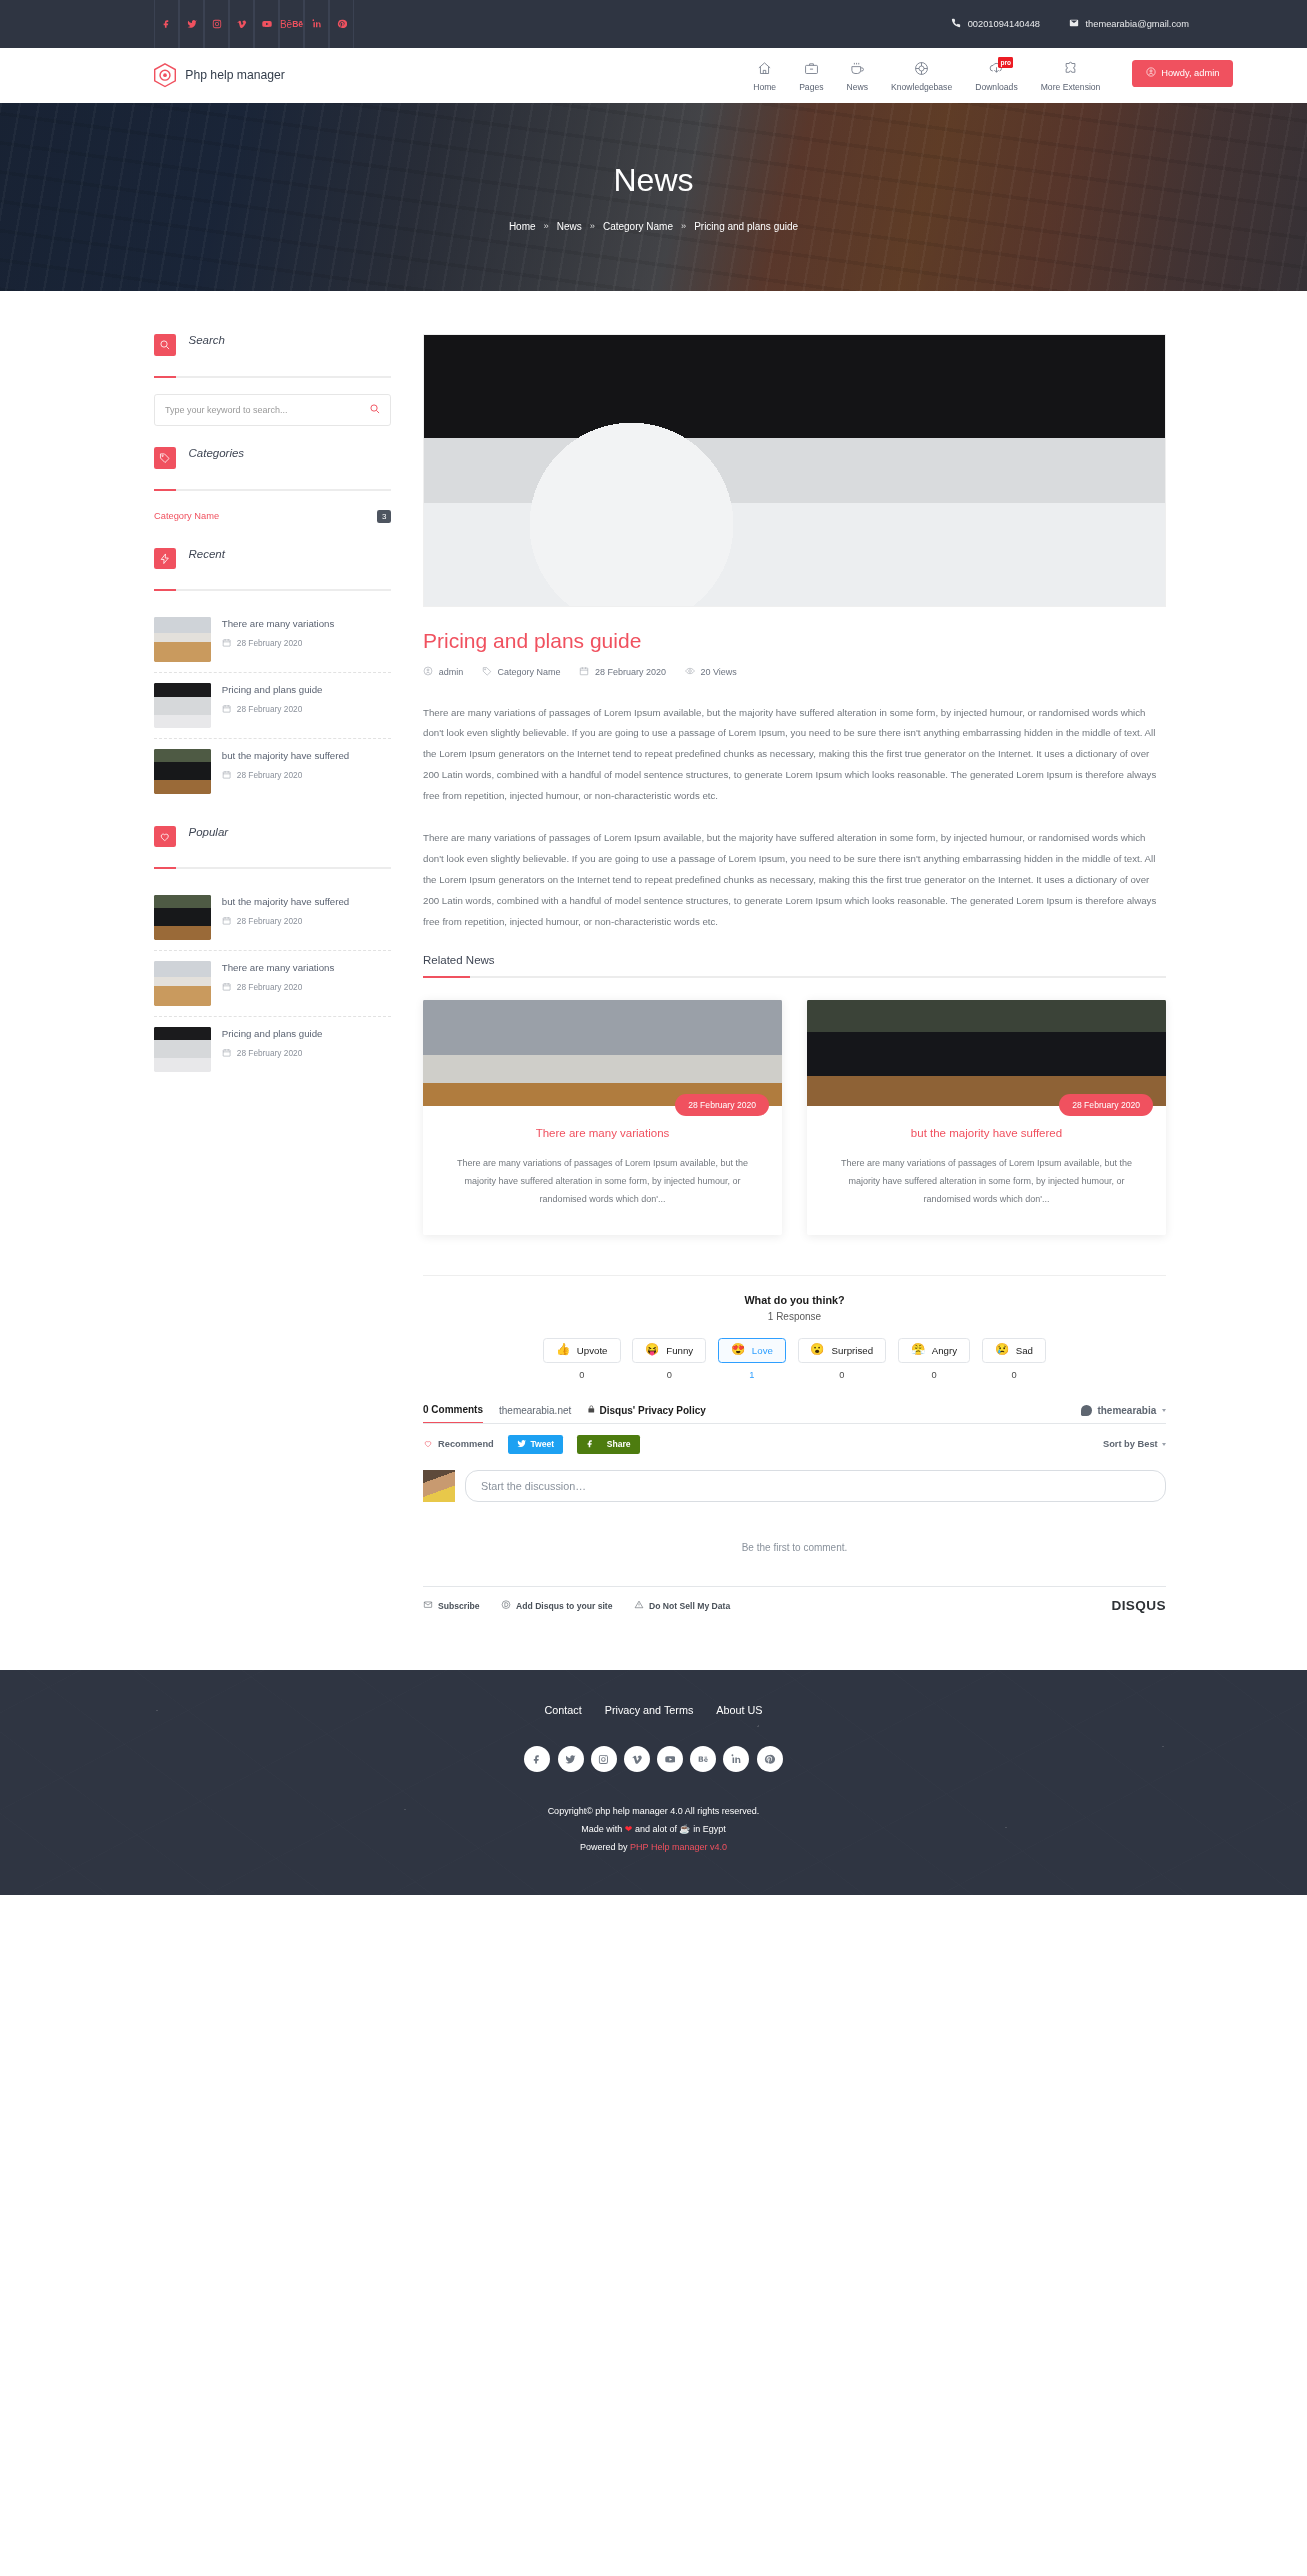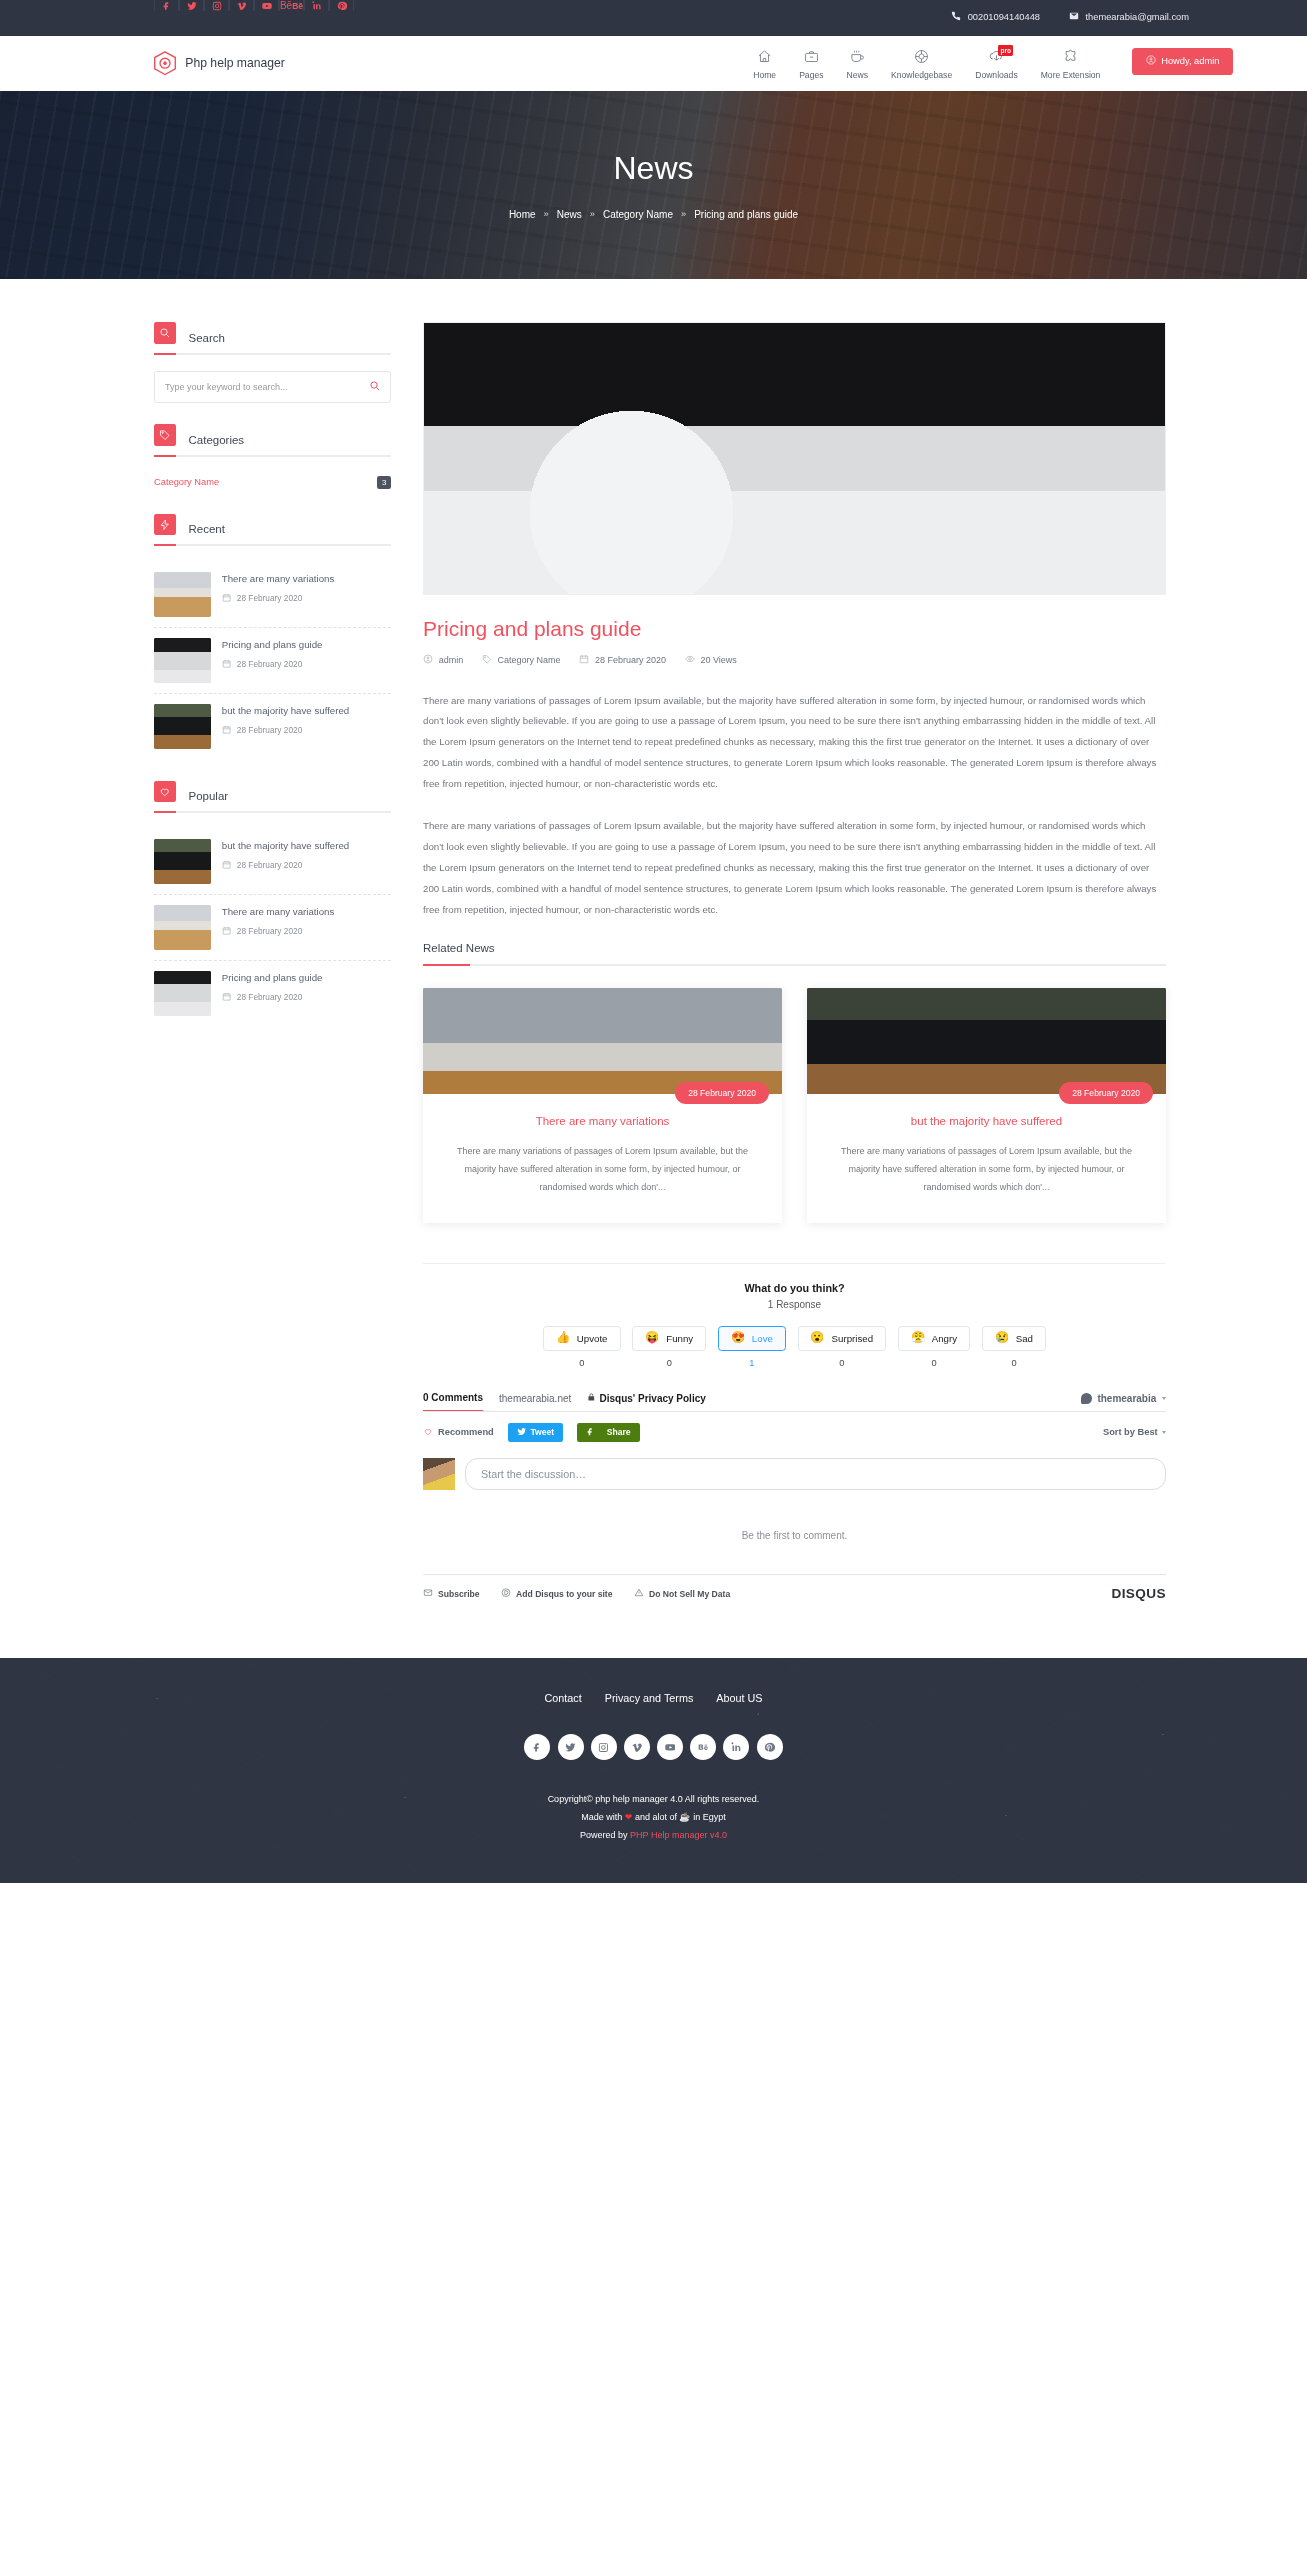--- a/index.html
+++ b/index.html
@@ -7,26 +7,25 @@
     width: 1307px;
     font-family: "Liberation Sans", sans-serif;
     background: #ffffff;
     color: #555;
   }
   body { width: 1307px; overflow-x: hidden; }
 
   
   .topbar {
     background: #2f3542;
-    height: 36px;
+    height: 48px;
     display: flex;
     align-items: stretch;
     color: #fff;
     font-size: 9.3px;
-    flex-direction: column;
   }
   .topbar-social { display: flex; margin-left: 154px; }
   .topbar-social a {
     width: 25px;
     display: flex; align-items: center; justify-content: center;
     color: #f0515f;
     border-left: 0.7px solid #3b4252;
     border-right: 0.7px solid #3b4252;
     text-decoration: none;
     font-size: 10px;
@@ -124,23 +123,24 @@
     padding: 43px 0 0 0;
     width: 1307px;
     position: relative;
   }
   .sidebar { width: 237px; margin-left: 154px; flex: 0 0 237px; }
   .content { width: 743px; margin-left: 32px; flex: 0 0 743px; }
 
   
   .widget { margin-bottom: 21.5px; }
   .widget-head {
-    display: flex; align-items: flex-end; gap: 13px;
-    padding-bottom: 9px;
+    display: flex; align-items: flex-start; gap: 13px;
+    padding-bottom: 20px;
     position: relative;
+    font-style: italic;
   }
   .widget-icon {
     width: 21.5px; height: 21.5px;
     background: #f0515f; border-radius: 2.2px;
     display: flex; align-items: center; justify-content: center;
   }
   .widget-icon svg { width: 11.5px; height: 11.5px; stroke: #fff; fill: none; stroke-width: 1.7; }
   .widget-title { font-size: 11.5px; color: #3f4654; font-weight: 400; }
   .widget-rule {
     height: 2.2px; background: #ececec; position: relative; margin-bottom: 16px;

